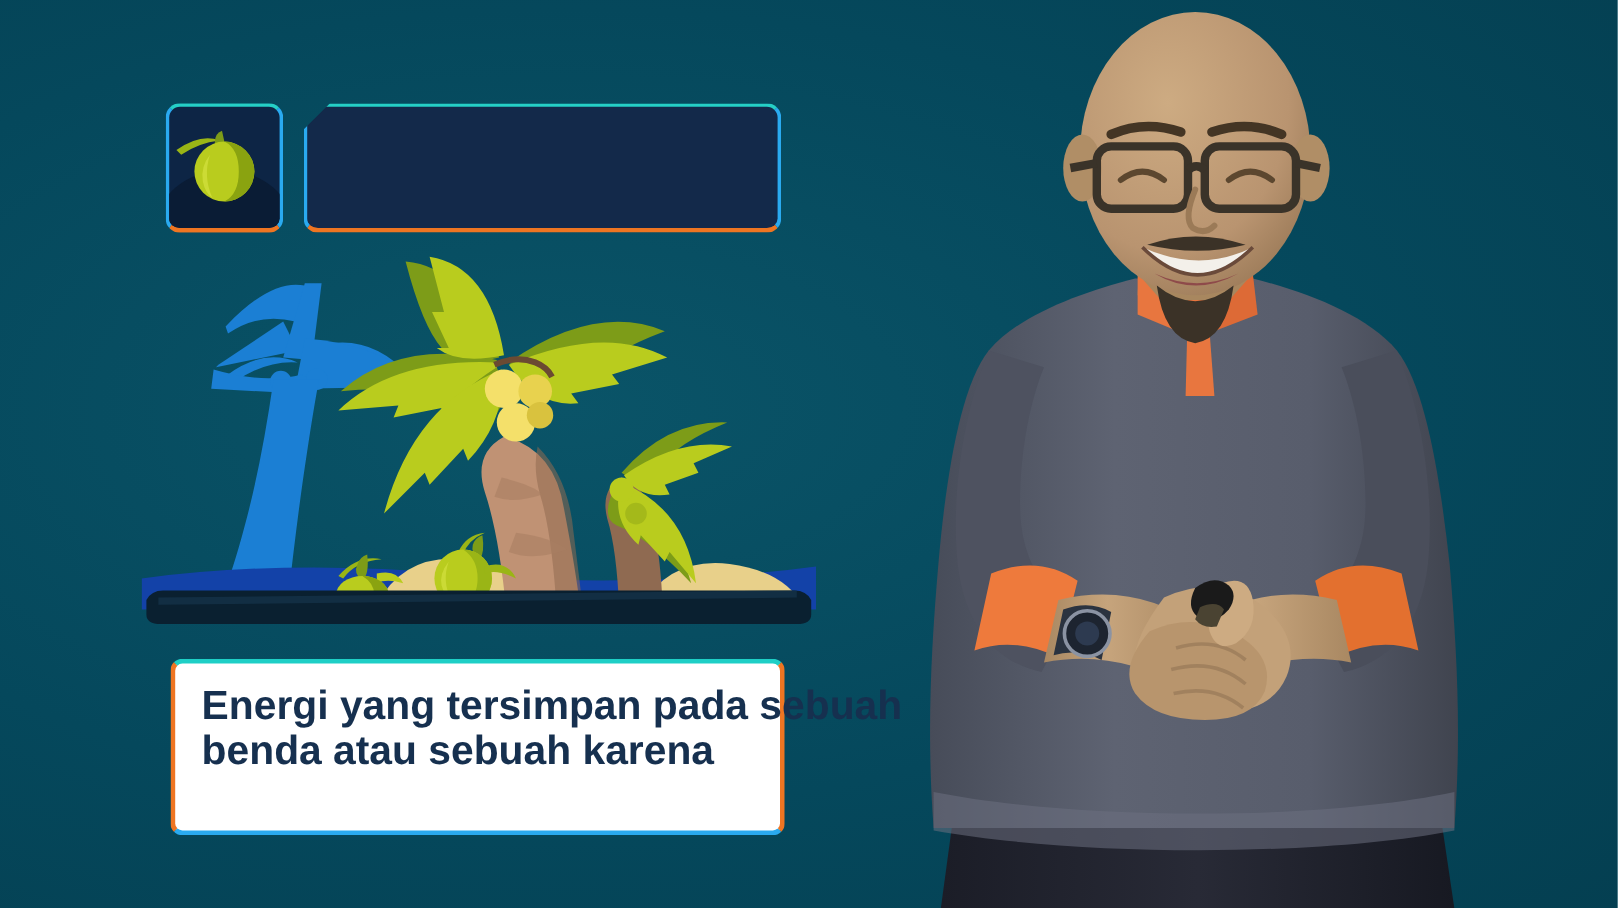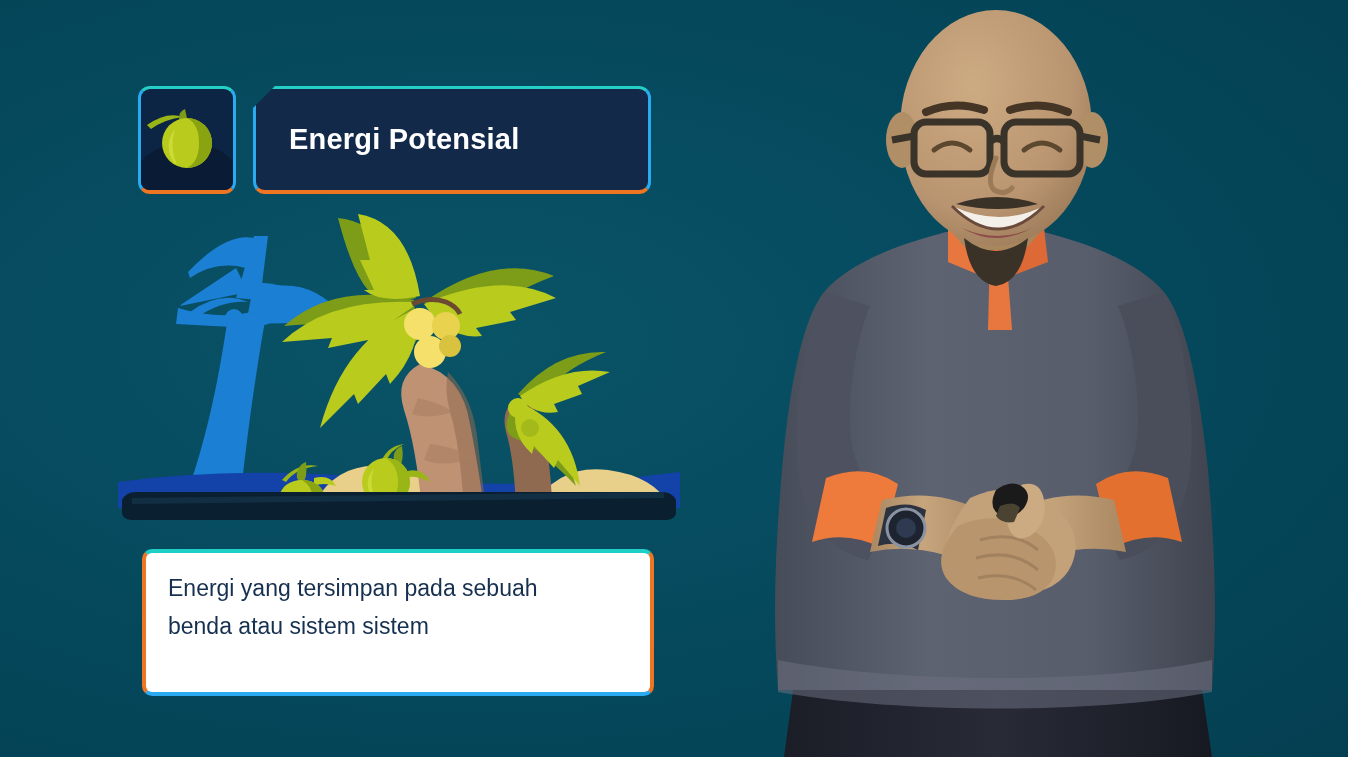--- a/index.html
+++ b/index.html
@@ -89,22 +89,22 @@
     background: #ffffff;
     border-radius: 10px;
     border-top: 4px solid #1ecfc6;
     border-left: 4px solid #ee7522;
     border-right: 4px solid #ee7522;
     border-bottom: 4px solid #2aaaf0;
     padding: 16px 20px 0 22px;
   }
   .desc-line {
     color: #16304f;
-    font-size: 23px;
-    font-weight: normal;
+    font-size: 34px;
+    font-weight: bold;
     line-height: 38px;
     white-space: nowrap;
   }
   .desc-line.highlight {
     display: inline-block;
     background: #a9e7f6;
     padding: 0 2px;
   }
 
   
@@ -228,21 +228,20 @@
       <path d="M6 36 q20 -14 36 -8 q-18 2 -32 12 z" fill="#9ab516"></path>
       <path d="M44 20 q4 16 2 22 q-8 -2 -8 -12 q0 -8 6 -10 z" fill="#7d9c18"></path>
       <circle cx="46" cy="54" r="25" fill="#b9cc1e"></circle>
       <path d="M46 29 a25 25 0 0 1 0 50 q12 -6 12 -25 q0 -19 -12 -25 z" fill="#8aa310"></path>
       <path d="M34 40 q-8 10 -6 22 q2 10 8 14 q-8 -18 -2 -36 z" fill="#d3e03e" opacity="0.75"></path>
     </svg>
   </div>
 
   <div class="title-bar">
     <span class="chamfer-line"></span>
-    <span class="title-text">Energi Potensial</span>
   </div>
 
   <div class="illustration">
     <svg width="562" height="308" viewBox="0 0 562 308">
 
       <g>
         <path d="M72 100 q30 -22 58 -10 q-26 -2 -52 16 z" fill="#1b7fd4"></path>
         <path d="M62 94 L130 80 L118 56 L64 92 Z" fill="#1b7fd4"></path>
         <path d="M70 60 q38 -40 66 -34 l-8 30 q-30 -8 -56 10 z" fill="#1b7fd4"></path>
         <path d="M136 24 L118 86 L142 88 L150 24 Z" fill="#1b7fd4"></path>
@@ -310,16 +309,16 @@
         <path d="M184 268 a22 16 0 0 1 0 32 q10 -6 10 -16 q0 -10 -10 -16 z" fill="#8aa310"></path>
       </g>
 
       <path d="M4 288 q4 -8 14 -8 L544 280 q10 0 14 8 l0 12 q0 8 -12 8 L16 308 q-12 0 -12 -8 z" fill="#0a2030"></path>
       <path d="M14 286 L546 280 L546 286 L14 292 Z" fill="#143248" opacity="0.8"></path>
     </svg>
   </div>
 
   <div class="desc-card">
     <div class="desc-line">Energi yang tersimpan pada sebuah</div>
-    <div class="desc-line">benda atau sistem sistem</div>
+    <div class="desc-line">benda atau sebuah karena</div>
   </div>
 
 </div>
 
 </body></html>

